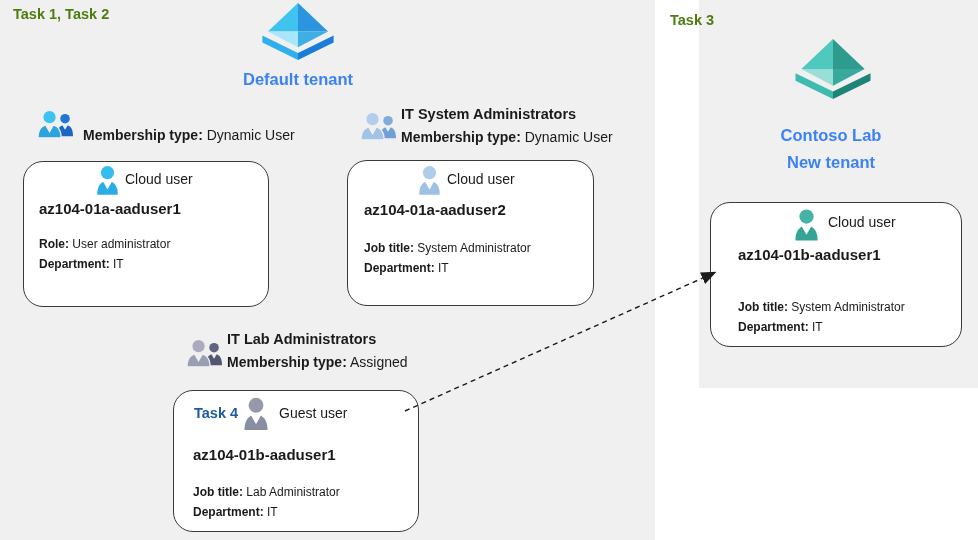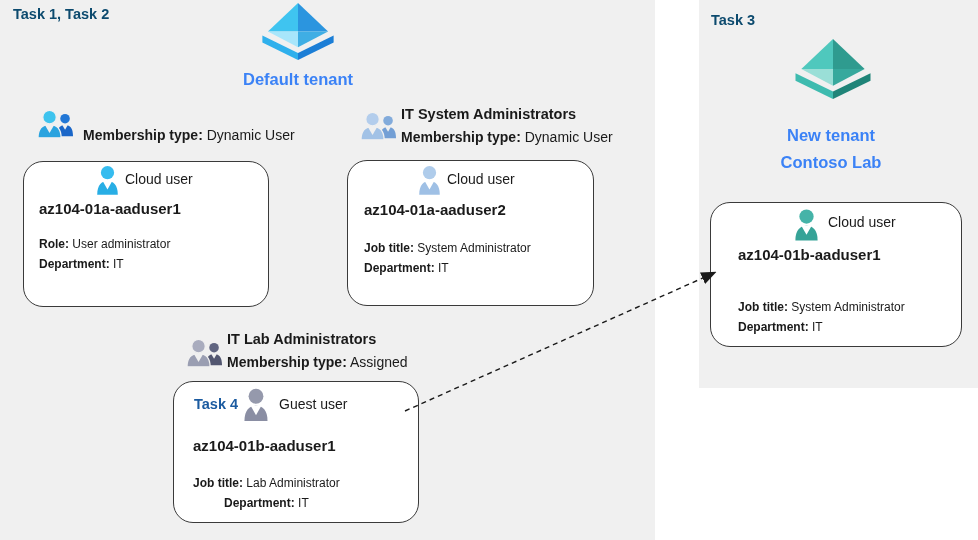--- a/index.html
+++ b/index.html
@@ -4,21 +4,21 @@
 <style>
   html,body{margin:0;padding:0;background:#ffffff;}
   .canvas{
     position:relative;width:978px;height:540px;overflow:hidden;
     font-family:"Liberation Sans",sans-serif;color:#1a1a1a;background:#ffffff;
   }
   .panel{position:absolute;background:#f0f0f0;}
   .panel-left{left:0;top:0;width:655px;height:540px;}
   .panel-right{left:699px;top:0;width:279px;height:388px;}
   .abs{position:absolute;}
-  .task-label{position:absolute;font-weight:bold;font-size:14.5px;color:#0c4a6e;white-space:nowrap;}
+  .task-label{position:absolute;font-weight:bold;font-size:14.5px;color:#4d7c0f;white-space:nowrap;}
   .tenant-title{position:absolute;font-weight:bold;font-size:16.5px;color:#3b82f6;text-align:center;white-space:nowrap;}
   .group-name{position:absolute;font-weight:bold;font-size:14.5px;white-space:nowrap;}
   .group-mem{position:absolute;font-size:14px;white-space:nowrap;}
   .group-mem b,.detail b{font-weight:bold;}
   .card{position:absolute;background:#ffffff;border:1.4px solid #3a3a3a;border-radius:20px;box-sizing:border-box;}
   .card-title{position:absolute;font-size:14px;white-space:nowrap;}
   .username{position:absolute;font-weight:bold;font-size:15px;white-space:nowrap;}
   .details{position:absolute;font-size:12px;line-height:19.5px;white-space:nowrap;}
   .inner-task{position:absolute;font-weight:bold;font-size:14.5px;color:#1b5ba0;white-space:nowrap;}
   svg{display:block;}
@@ -141,53 +141,53 @@
         <b>Job title:</b>
         <span>System Administrator</span>
       </div>
       <div class="detail">
         <b>Department:</b>
         <span>IT</span>
       </div>
     </div>
   </div>
 
-  <div class="card" style="left:173px;top:381px;width:246px;height:142px;text-align:center;">
+  <div class="card" style="left:173px;top:390px;width:246px;height:142px;">
     <div class="inner-task" style="left:20px;top:14px;">Task 4</div>
     <svg class="abs person-gray" style="left:68px;top:6px;" width="28" height="33" viewBox="0 0 34 40">
       <circle class="p-head" cx="17" cy="10" r="9"></circle>
       <path class="p-body" d="M3 40 C3 27 9 21.5 17 21.5 C25 21.5 31 27 31 40 Z"></path>
       <polygon class="p-notch" points="10.5,21.5 23.5,21.5 17,33"></polygon>
     </svg>
     <div class="card-title" style="left:105px;top:14px;">Guest user</div>
     <div class="username" style="left:19px;top:55px;">az104-01b-aaduser1</div>
     <div class="details" style="left:19px;top:92px;">
       <div class="detail">
         <b>Job title:</b>
         <span>Lab Administrator</span>
       </div>
       <div class="detail">
         <b>Department:</b>
         <span>IT</span>
       </div>
     </div>
   </div>
 
-  <div class="task-label" style="left:711px;top:12px;">Task 3</div>
+  <div class="task-label" style="left:670px;top:12px;">Task 3</div>
   <svg class="abs az-teal" style="left:793px;top:39px;" width="80" height="60" viewBox="0 0 96 72">
     <polygon class="a-tl" points="48,0 10,36 48,36"></polygon>
     <polygon class="a-tr" points="48,0 86,36 48,36"></polygon>
     <polygon class="a-bl" points="10,36 48,36 48,56"></polygon>
     <polygon class="a-br" points="86,36 48,36 48,56"></polygon>
     <polygon class="a-fl" points="3,41 48,63 48,72 3,50"></polygon>
     <polygon class="a-fr" points="93,41 48,63 48,72 93,50"></polygon>
   </svg>
   <div class="tenant-title" style="left:731px;top:122px;width:200px;line-height:27px;">
+    <div>Contoso Lab</div>
     <div>New tenant</div>
-    <div>Contoso Lab</div>
   </div>
 
   <div class="card" style="left:710px;top:202px;width:252px;height:145px;">
     <svg class="abs person-teal" style="left:82px;top:5px;" width="27" height="33" viewBox="0 0 34 40">
       <circle class="p-head" cx="17" cy="10" r="9"></circle>
       <path class="p-body" d="M3 40 C3 27 9 21.5 17 21.5 C25 21.5 31 27 31 40 Z"></path>
       <polygon class="p-notch" points="10.5,21.5 23.5,21.5 17,33"></polygon>
     </svg>
     <div class="card-title" style="left:117px;top:11px;">Cloud user</div>
     <div class="username" style="left:27px;top:43px;">az104-01b-aaduser1</div>

